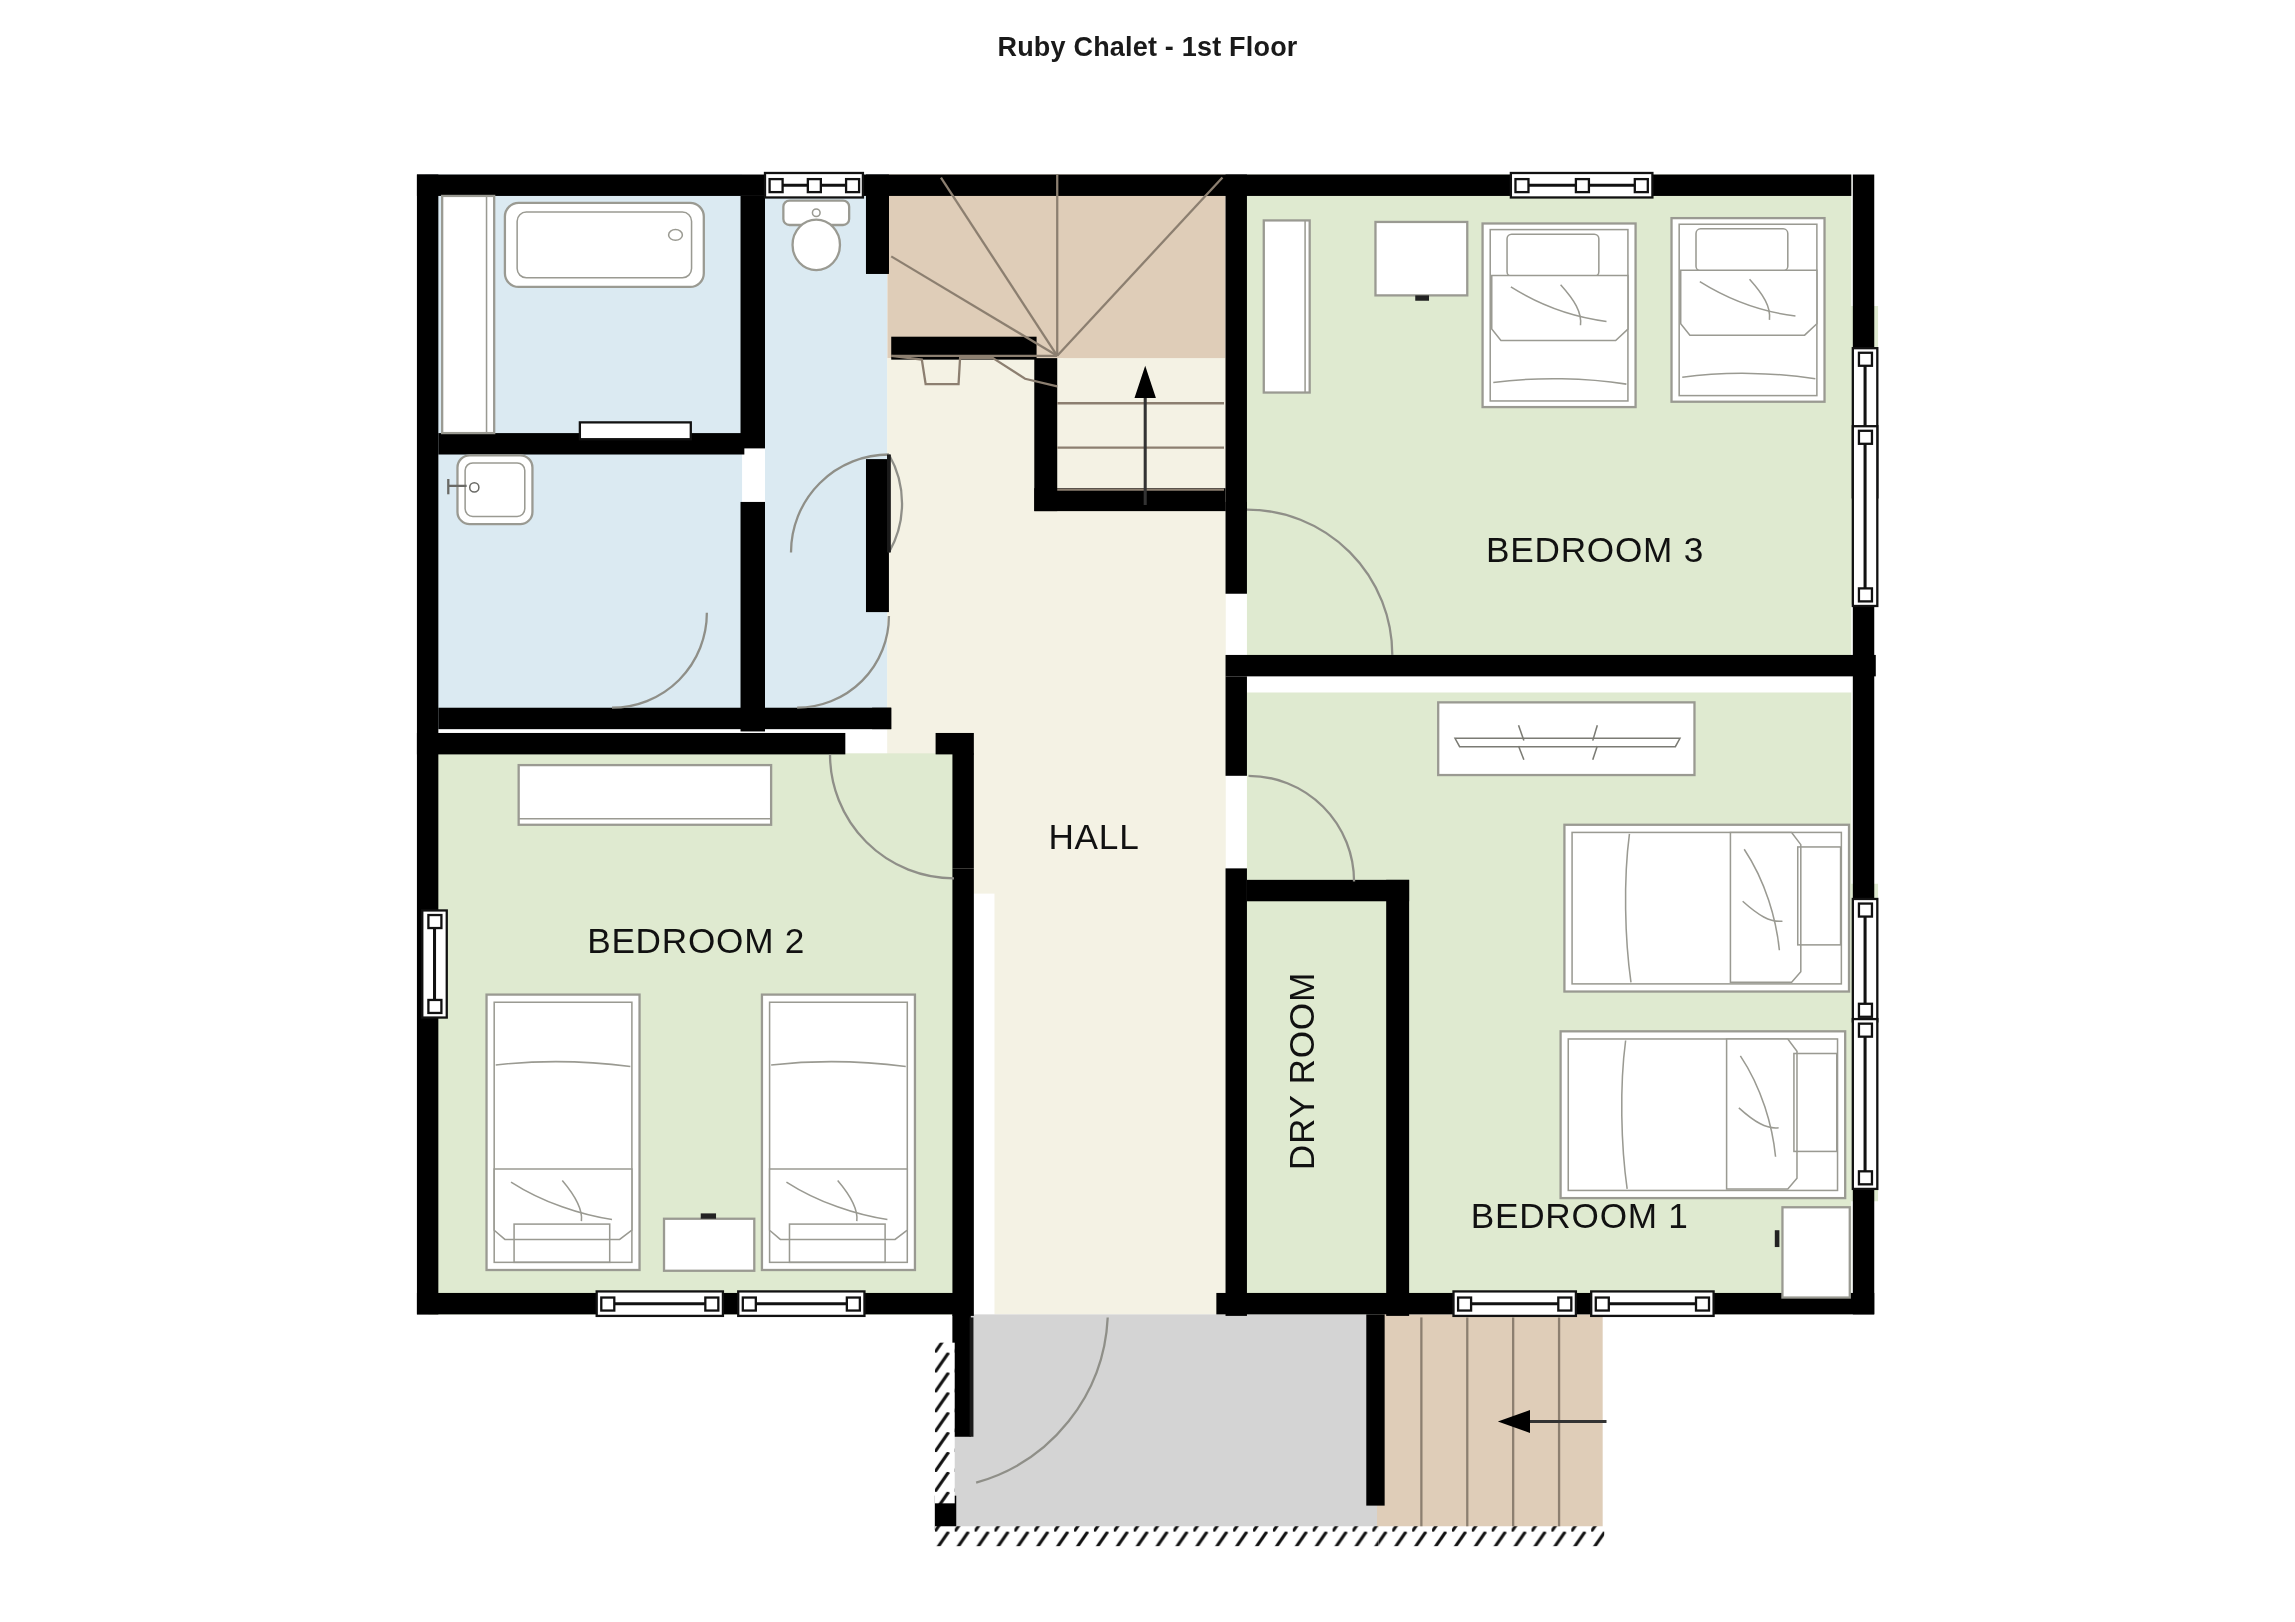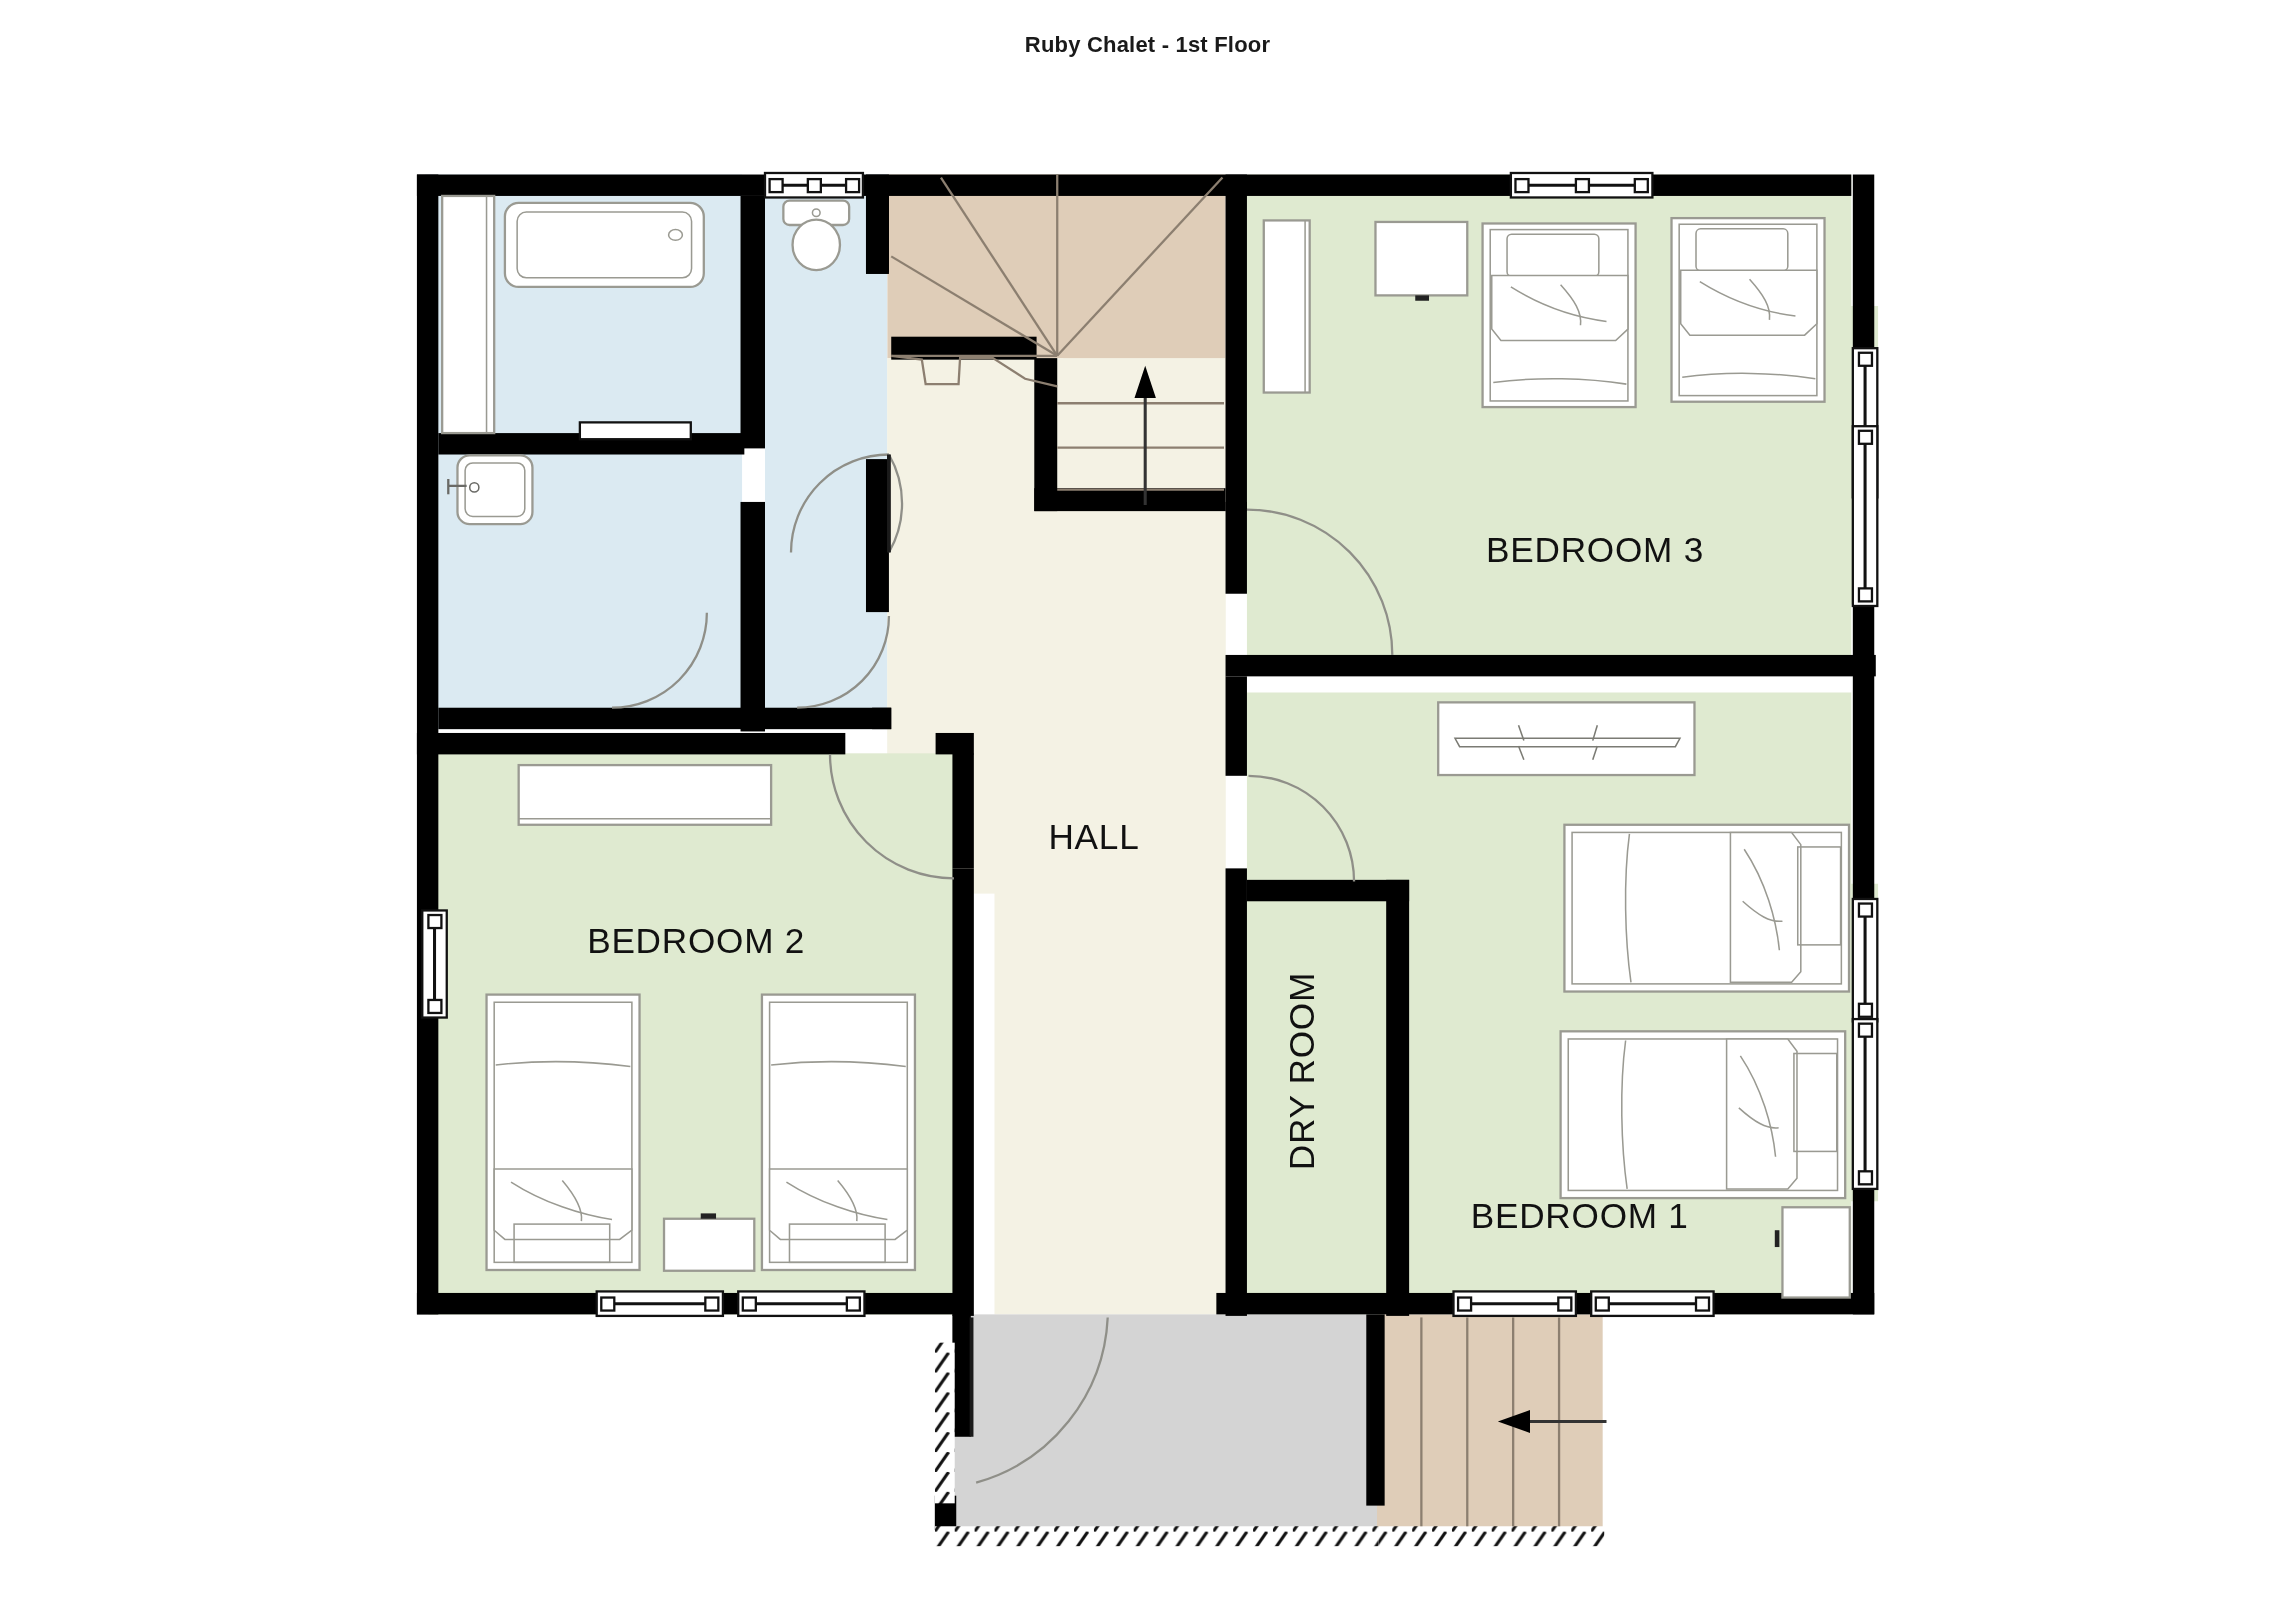--- a/index.html
+++ b/index.html
@@ -18,21 +18,21 @@
     width: 2295px;
     height: 1622px;
     background: #ffffff;
   }
   #plan-title {
     position: absolute;
     top: 32px;
     left: 0;
     width: 2295px;
     text-align: center;
-    font-size: 22px;
+    font-size: 27px;
     font-weight: bold;
     color: #1a1a1a;
     letter-spacing: 0.2px;
   }
   #floorplan-svg {
     position: absolute;
     top: 0;
     left: 0;
   }
   .room-label {

